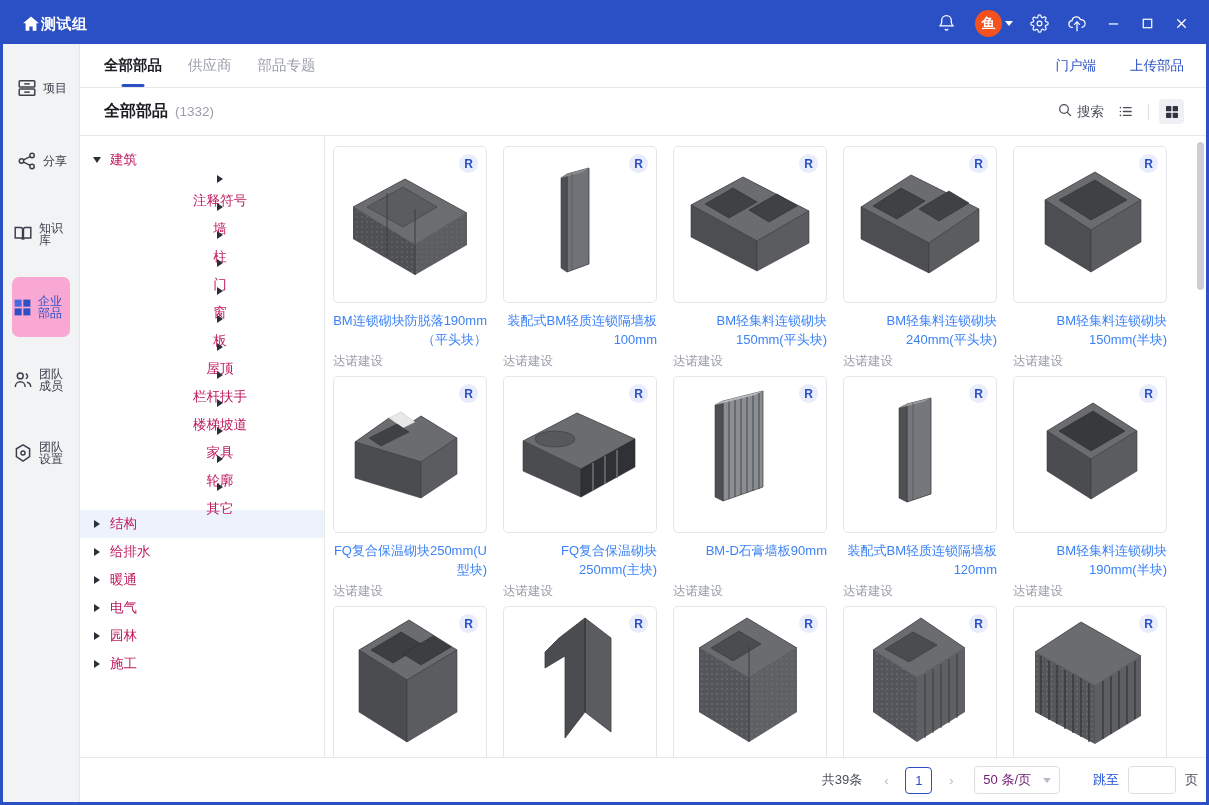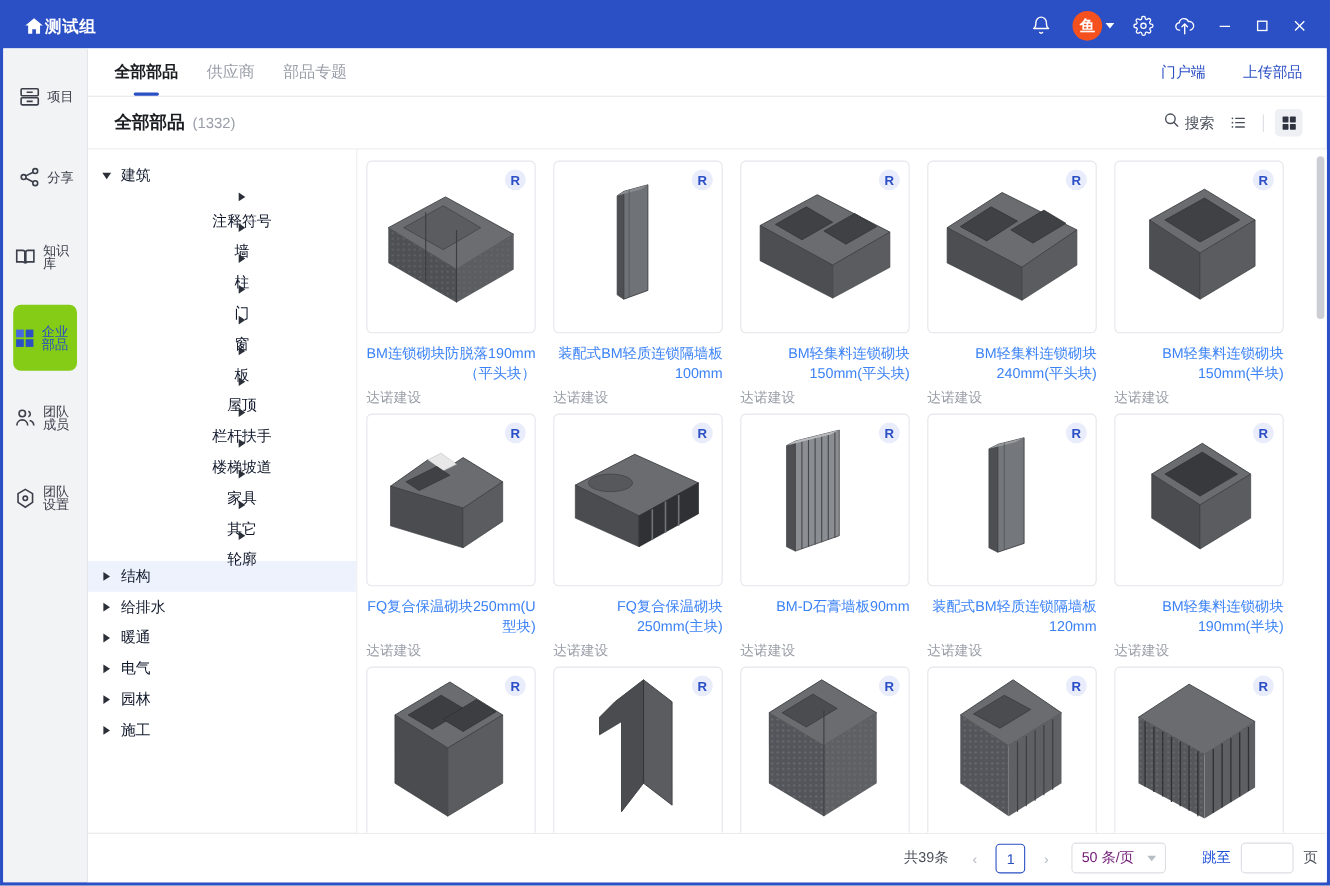--- a/index.html
+++ b/index.html
@@ -72,21 +72,21 @@
     width: 58px; height: 60px;
     border-radius: 7px;
     display: flex; 
     align-items: center; justify-content: center;
     gap: 5px;
     color: #3a3f4a;
     cursor: pointer;
     margin-bottom: 11px;
   }
   .rail-item .rail-label { font-size: 12px; line-height: 1; }
-  .rail-item.active { background: #84cc16; color: #2b4fc4; }
+  .rail-item.active { background: #f9a8d4; color: #2b4fc4; }
   .rail-item.active .rail-label { color: #2b4fc4; }
   .rail-icon { width: 23px; height: 23px; display: flex; align-items: center; justify-content: center; }
 
   
   .main { flex: 1; display: flex; flex-direction: column; min-width: 0; background: #fff; }
 
   .tabbar {
     height: 44px; flex: 0 0 44px;
     border-bottom: 1px solid #e8e8e8;
     display: flex; align-items: center;
@@ -129,21 +129,21 @@
   .tree {
     width: 245px; flex: 0 0 245px;
     border-right: 1px solid #e8e8e8;
     padding-top: 10px;
     overflow: hidden;
     background: #fff;
   }
   .tree-node {
     display: flex; align-items: center; gap: 8px;
     height: 28px; padding-left: 12px;
-    font-size: 13.5px; color: #0f172a; cursor: pointer;
+    font-size: 13.5px; color: #be185d; cursor: pointer;
   }
   .tree-node.child { padding-left: 36px; flex-direction: column; }
   .tree-node.selected { background: #eef2fd; }
   .tw {
     width: 10px; height: 10px; display: flex; align-items: center; justify-content: center;
     flex: 0 0 10px;
   }
   .tw .arrow-r {
     width: 0; height: 0;
     border-top: 4.5px solid transparent;
@@ -479,27 +479,27 @@
           <div class="tree-node child">
             <span class="tw">
                 <span class="arrow-r"></span>
               </span>
             <span>家具</span>
           </div>
           <div class="tree-node child">
             <span class="tw">
                 <span class="arrow-r"></span>
               </span>
+            <span>轮廓</span>
+          </div>
+          <div class="tree-node child">
+            <span class="tw">
+                <span class="arrow-r"></span>
+              </span>
             <span>其它</span>
-          </div>
-          <div class="tree-node child">
-            <span class="tw">
-                <span class="arrow-r"></span>
-              </span>
-            <span>轮廓</span>
           </div>
           <div class="tree-node selected">
             <span class="tw">
                 <span class="arrow-r"></span>
               </span>
             <span>结构</span>
           </div>
           <div class="tree-node">
             <span class="tw">
                 <span class="arrow-r"></span>

